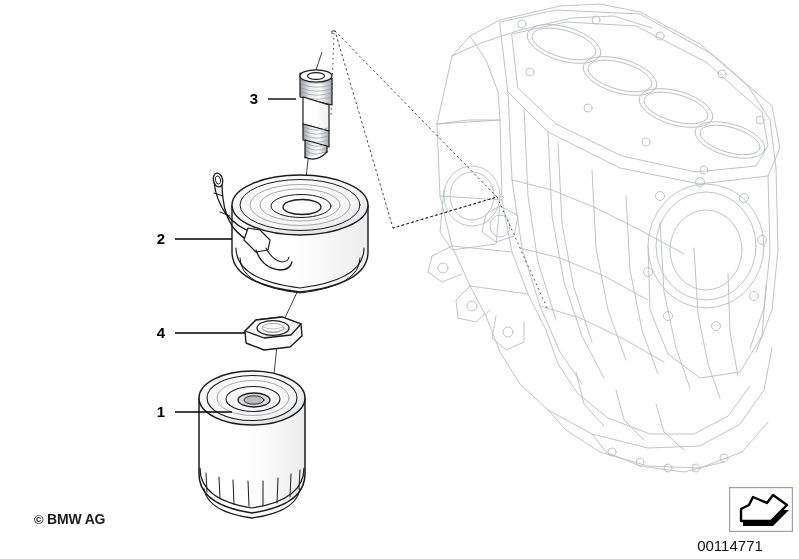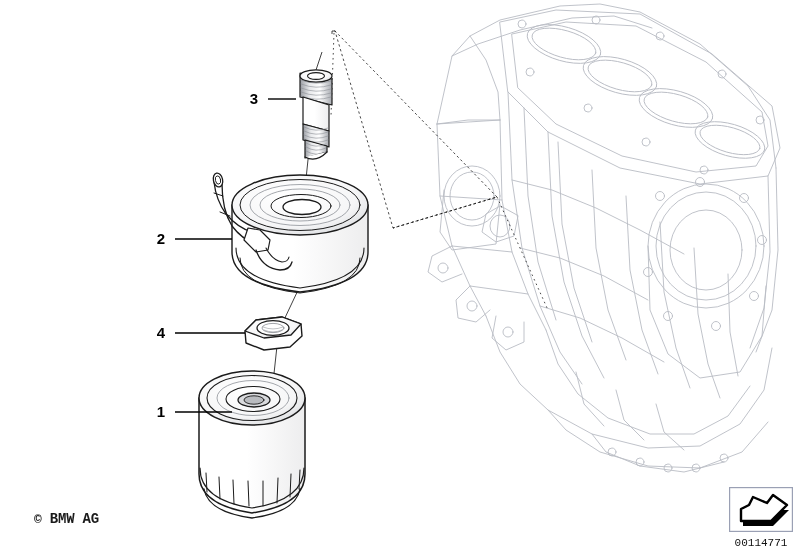--- a/index.html
+++ b/index.html
@@ -32,39 +32,39 @@
     font-size: 15px;
     color: #000000;
     line-height: 1;
     text-align: right;
     white-space: nowrap;
   }
   #copyright {
     position: absolute;
     left: 34px;
     top: 511px;
-    font-family: Liberation Mono, monospace;
+    font-family: Liberation Sans, sans-serif;
     font-size: 14px;
     font-weight: bold;
     color: #1a1a1a;
     letter-spacing: -0.2px;
     white-space: nowrap;
   }
   #copyright .c-mark {
     font-weight: bold;
     font-size: 13px;
   }
   #diagram-id {
     position: absolute;
-    left: 723px;
+    left: 692px;
     top: 537px;
     width: 76px;
     text-align: center;
-    font-family: Liberation Mono, monospace;
-    font-size: 11px;
+    font-family: Liberation Sans, sans-serif;
+    font-size: 15px;
     color: #111111;
     white-space: nowrap;
   }
   #corner-icon {
     position: absolute;
     left: 729px;
     top: 487px;
     width: 64px;
     height: 45px;
   }

